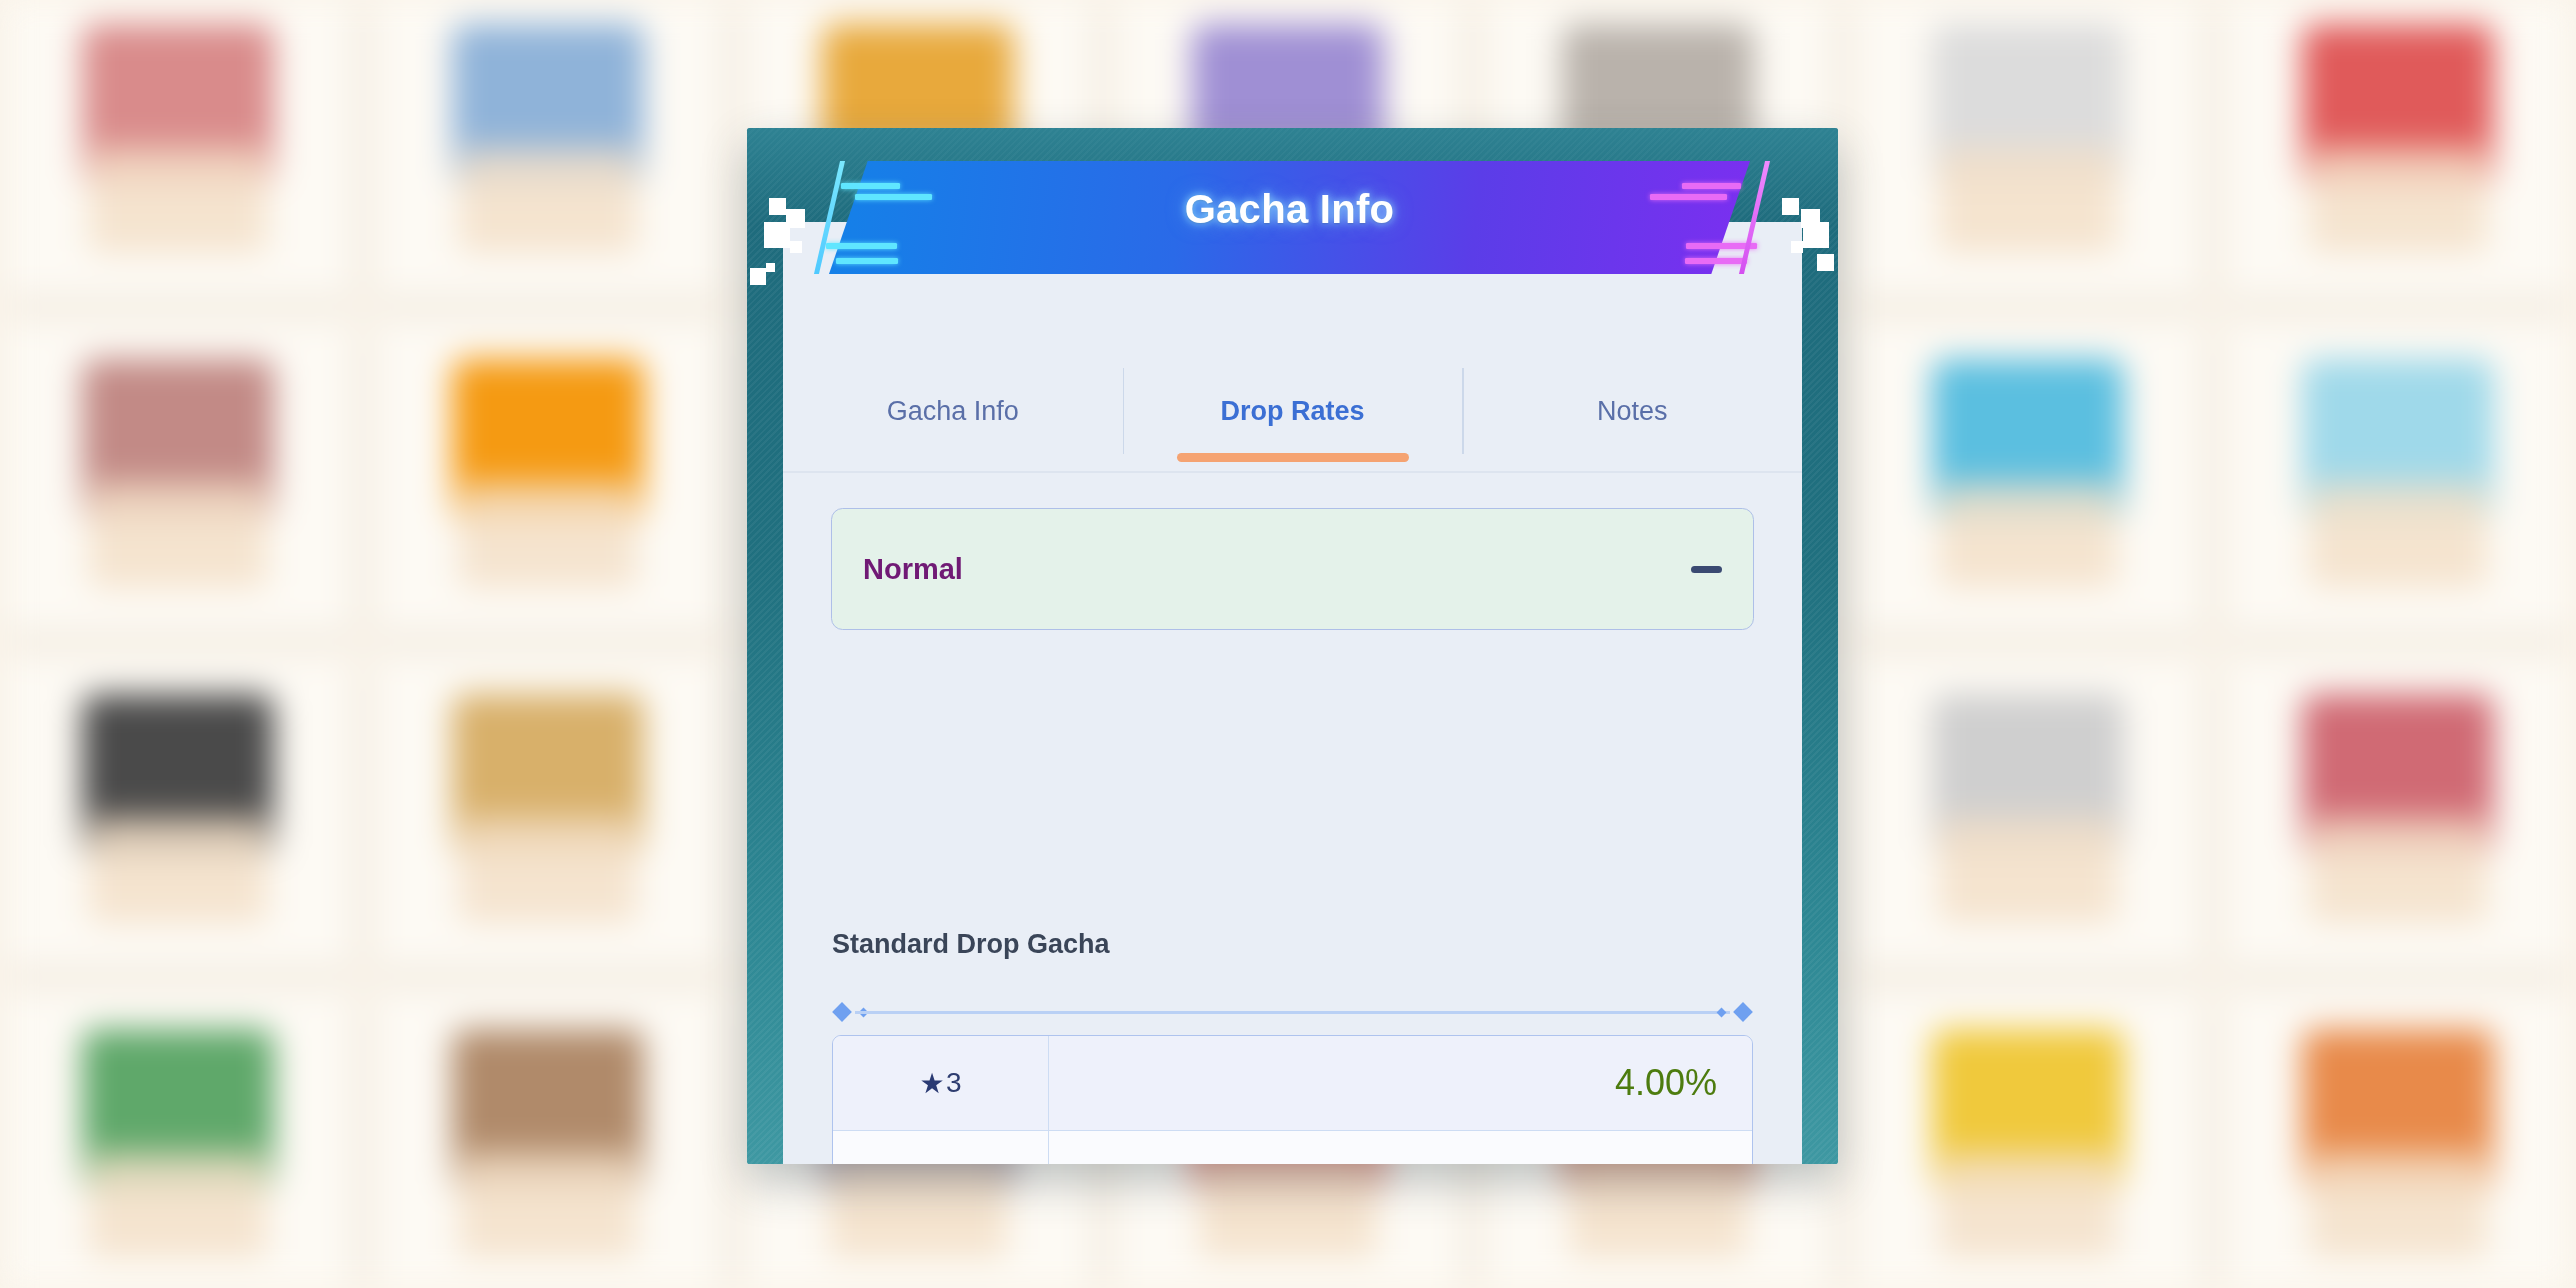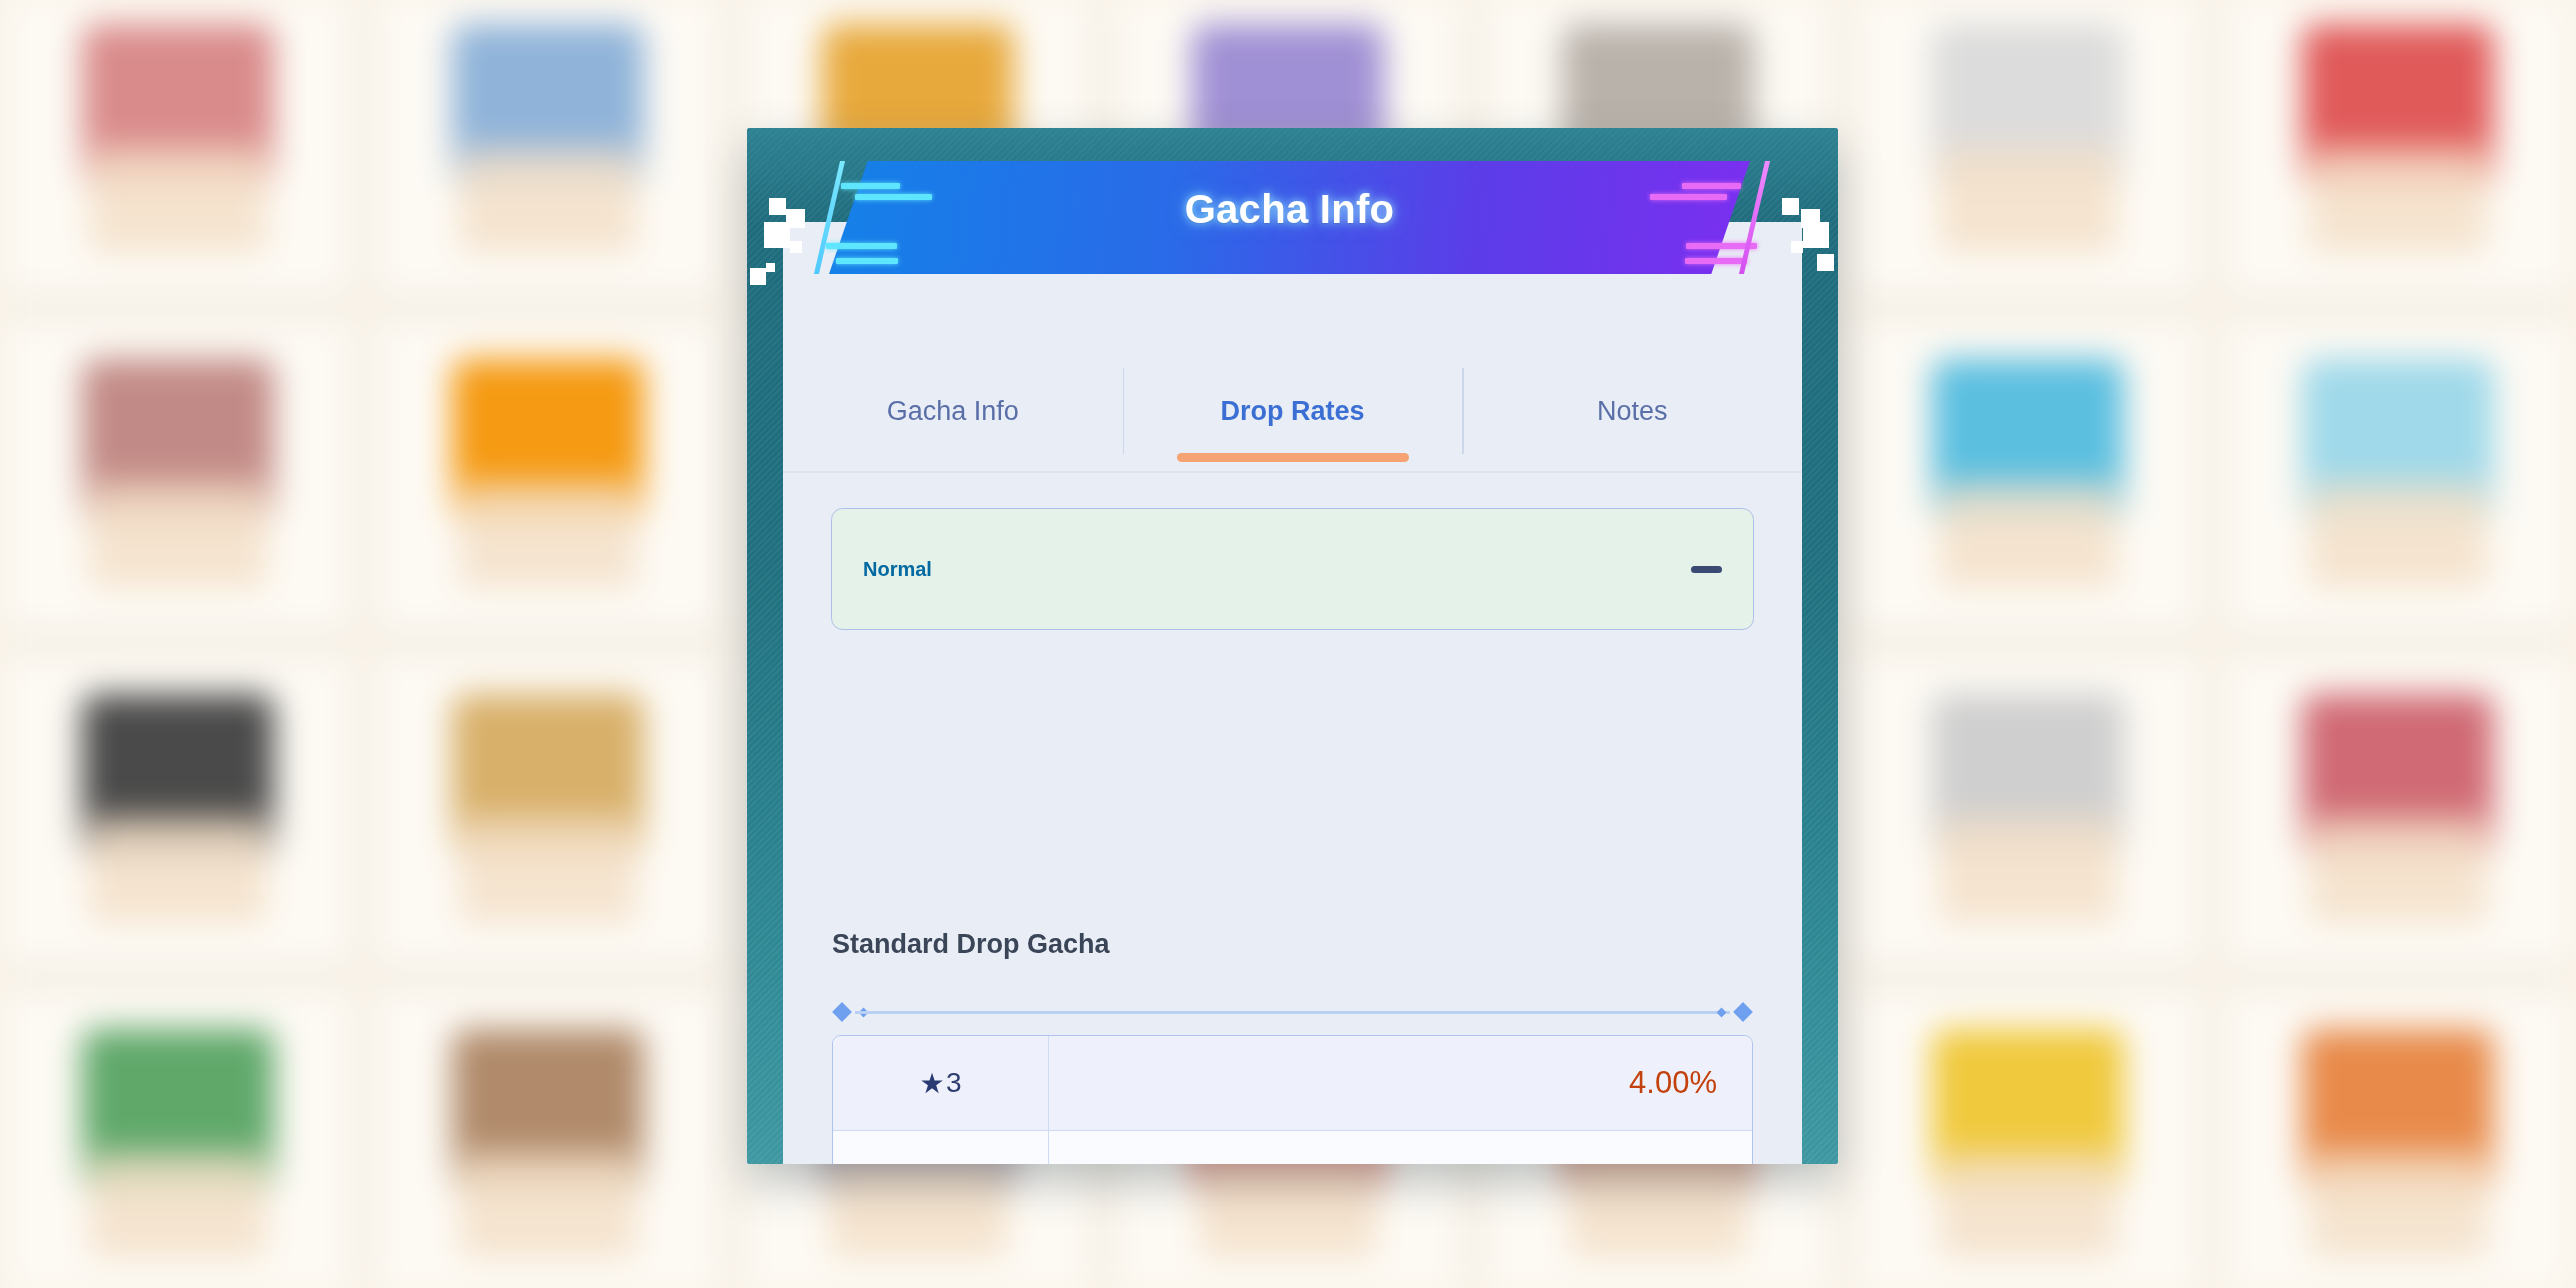--- a/index.html
+++ b/index.html
@@ -210,23 +210,23 @@
     height: 122px;
     background: #e4f2ea;
     border: 1.9px solid #aebfe8;
     border-radius: 11.6px;
     display: flex;
     align-items: center;
     padding: 0 31px;
     cursor: pointer;
   }
   #accordion .acc-label {
-    font-size: 20px;
+    font-size: 29px;
     font-weight: bold;
-    color: #0369a1;
+    color: #701a75;
   }
   #accordion .minus-icon {
     margin-left: auto;
     width: 31px;
     height: 7px;
     border-radius: 3.9px;
     background: #3a4a72;
   }
 
   
@@ -292,22 +292,22 @@
     color: #2e3d70;
     border-right: 1.9px solid #cddcf3;
   }
   .rate-star .glyph { color: #2a3a73; margin-right: 1.3px; }
   .rate-value {
     flex: 1;
     display: flex;
     align-items: center;
     justify-content: flex-end;
     padding-right: 35px;
-    font-size: 31px;
-    color: #c2410c;
+    font-size: 36px;
+    color: #4d7c0f;
   }
 </style>
 </head>
 <body>
 
 <div id="bg-layer">
   <div class="bg-grid">
     <div class="bg-card">
         <div class="thumb" style="background:#d98b8b"></div>
         <div class="base"></div>

